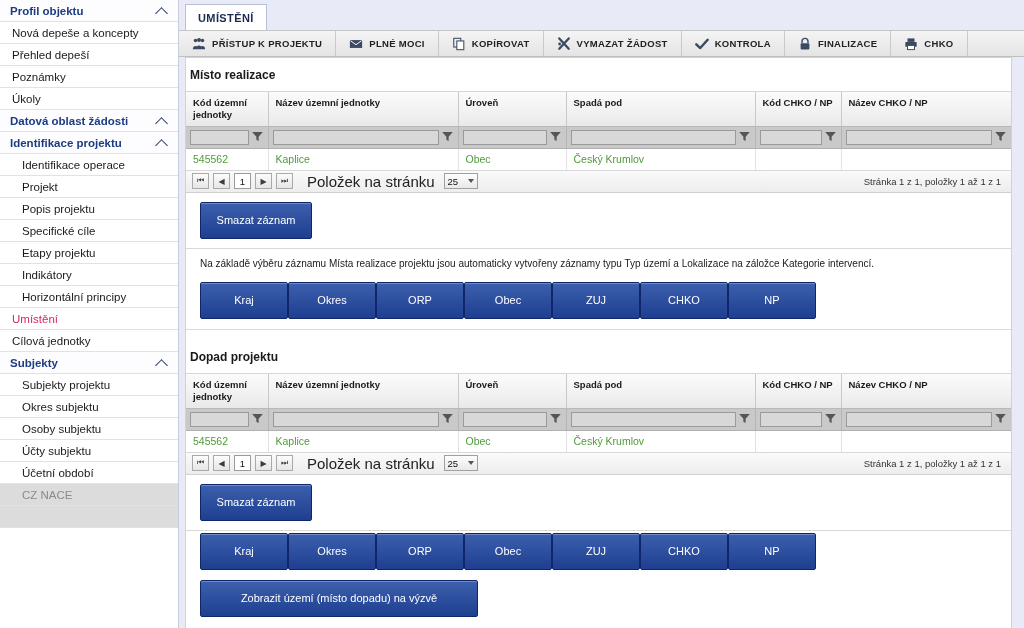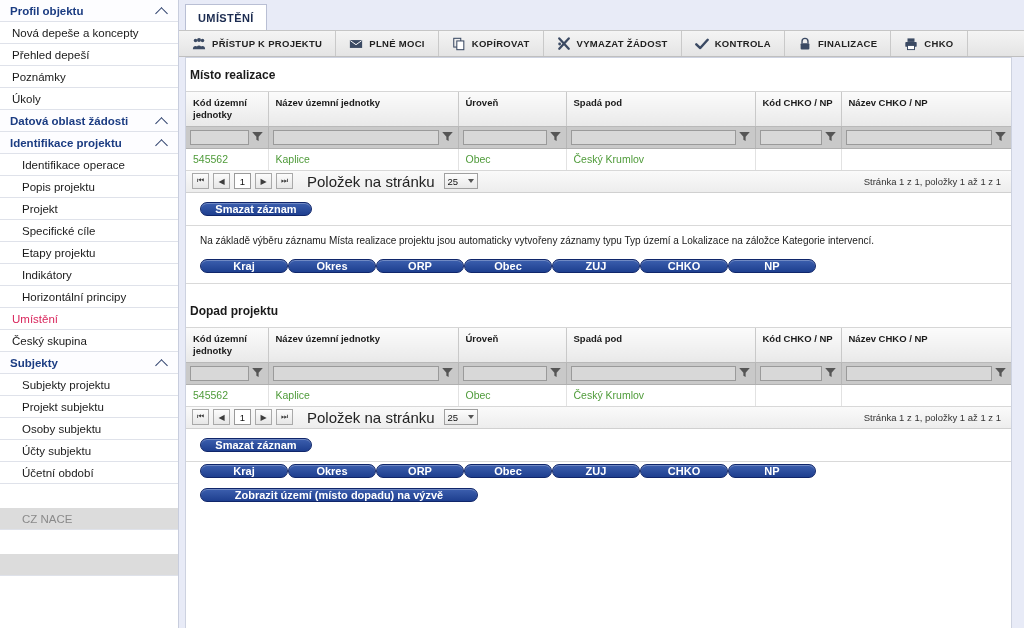--- a/index.html
+++ b/index.html
@@ -38,21 +38,20 @@
     color: #1b3c82;
     justify-content: space-between;
     background: #fdfdff;
   }
   .nav-row.leaf { padding-left: 12px; color: #1a1a1a; }
   .nav-row.leaf.indent { padding-left: 22px; }
   .nav-row.leaf.active { color: #d9265c; }
   .nav-row.disabled {
     background: #dcdcdc;
     color: #8a8a8a;
-    margin-top: 24px;
   }
   .nav-row.group.disabled { color: #3c4a63; background: #dcdcdc; }
   .chev {
     width: 14px; height: 14px;
     flex: 0 0 14px;
     position: relative;
   }
   .chev::before {
     content: "";
     position: absolute;
@@ -224,25 +223,25 @@
   }
 
   
   .btnbar { padding: 9px 0 9px 14px; }
   .btn {
     display: inline-flex;
     align-items: center;
     justify-content: center;
     background: linear-gradient(#3c5fae, #1e3f8f);
     border: 1px solid #10266a;
-    border-radius: 10px;
+    border-radius: 2px;
     color: #ffffff;
     font-size: 11px;
-    font-weight: bold;
-    height: 14px;
+    font-weight: normal;
+    height: 37px;
     box-shadow: inset 0 1px 0 rgba(255,255,255,.28);
     white-space: nowrap;
   }
   .btn.del { width: 112px; }
   .btn.wide { width: 278px; }
   .info-text {
     padding: 8px 14px 10px 14px;
     font-size: 10px;
     color: #1a1a1a;
     line-height: 1.3;
@@ -282,52 +281,52 @@
         <span class="chev"></span>
       </div>
       <div class="nav-row group">
         <span>Identifikace projektu</span>
         <span class="chev"></span>
       </div>
       <div class="nav-row leaf indent">
         <span>Identifikace operace</span>
       </div>
       <div class="nav-row leaf indent">
+        <span>Projekt</span>
+      </div>
+      <div class="nav-row leaf indent">
         <span>Popis projektu</span>
-      </div>
-      <div class="nav-row leaf indent">
-        <span>Projekt</span>
       </div>
       <div class="nav-row leaf indent">
         <span>Specifické cíle</span>
       </div>
       <div class="nav-row leaf indent">
         <span>Etapy projektu</span>
       </div>
       <div class="nav-row leaf indent">
         <span>Indikátory</span>
       </div>
       <div class="nav-row leaf indent">
         <span>Horizontální principy</span>
       </div>
       <div class="nav-row leaf active">
         <span>Umístění</span>
       </div>
       <div class="nav-row leaf">
-        <span>Český skupina</span>
+        <span>Cílová jednotky</span>
       </div>
       <div class="nav-row group">
         <span>Subjekty</span>
         <span class="chev"></span>
       </div>
       <div class="nav-row leaf indent">
         <span>Subjekty projektu</span>
       </div>
       <div class="nav-row leaf indent">
-        <span>Projekt subjektu</span>
+        <span>Okres subjektu</span>
       </div>
       <div class="nav-row leaf indent">
         <span>Osoby subjektu</span>
       </div>
       <div class="nav-row leaf indent">
         <span>Účty subjektu</span>
       </div>
       <div class="nav-row leaf indent">
         <span>Účetní období</span>
       </div>

